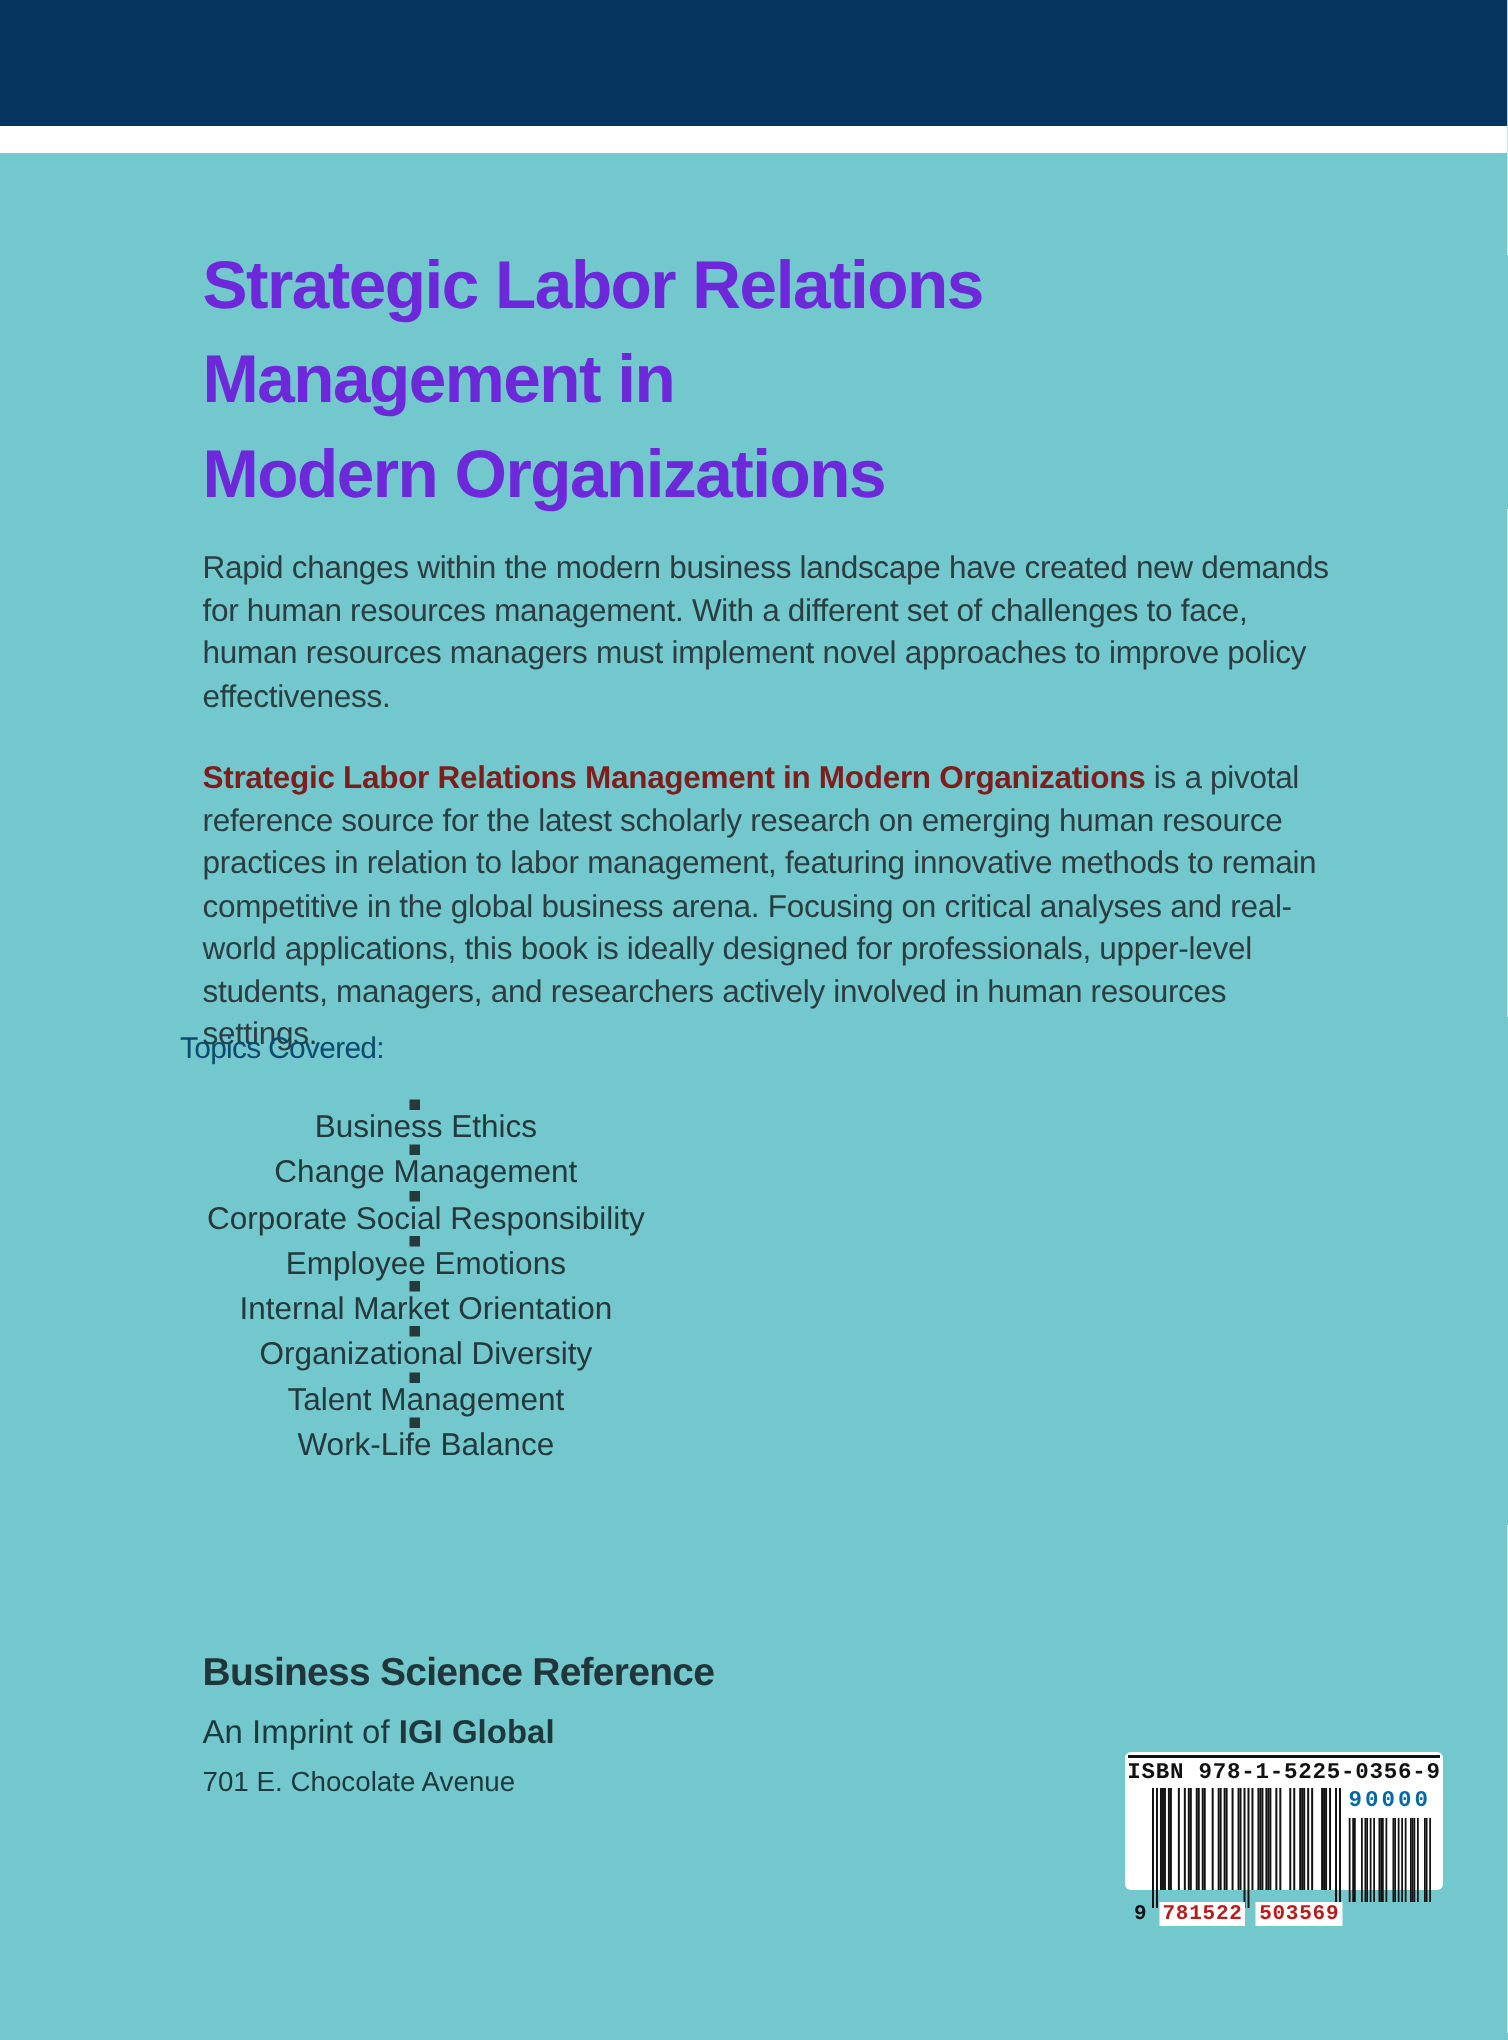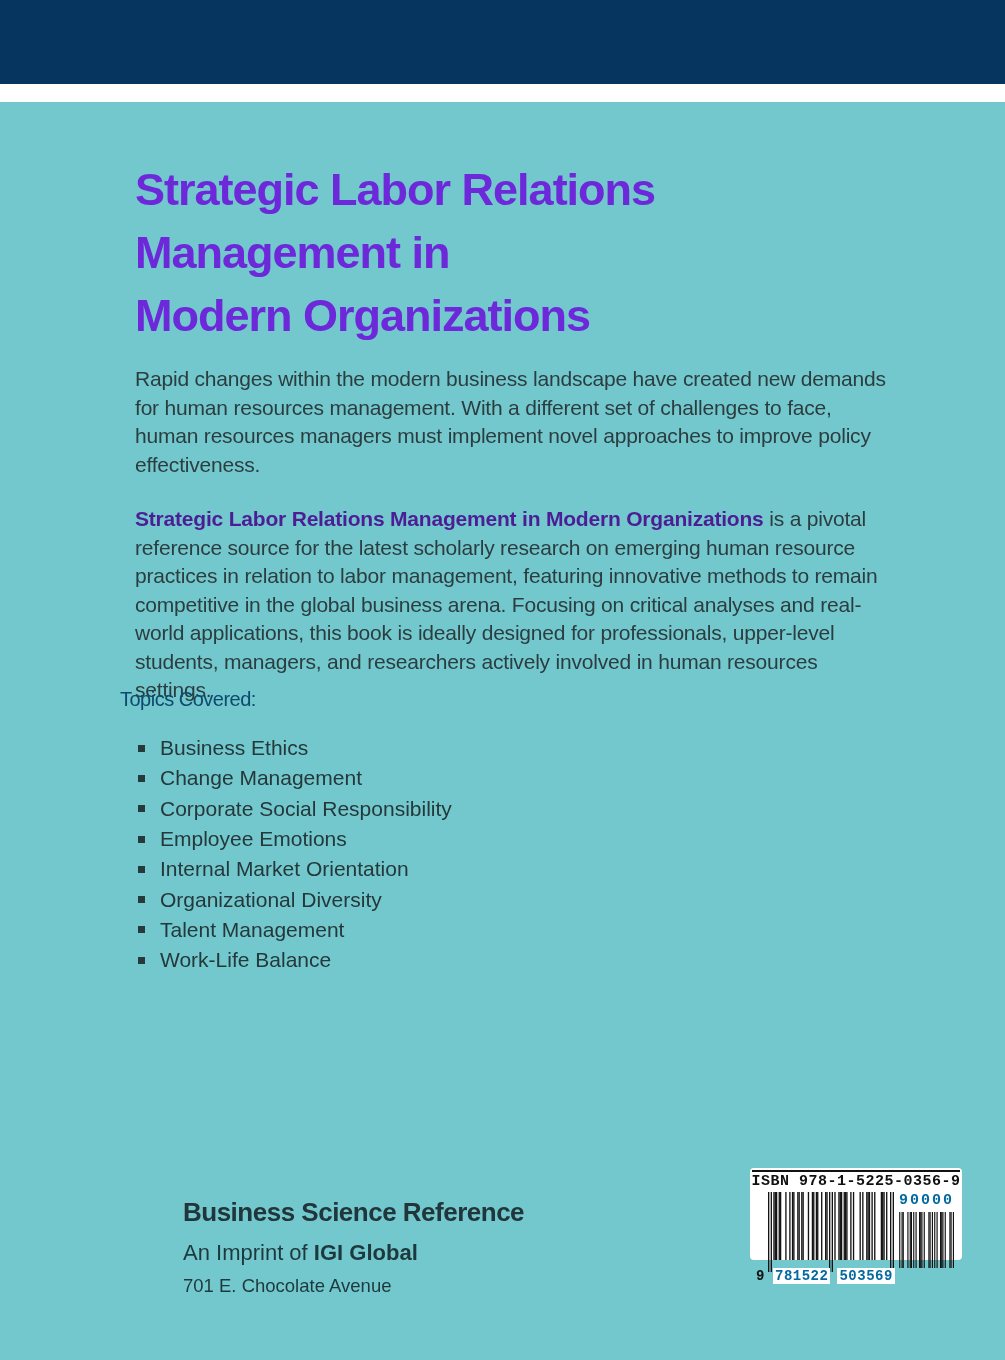--- a/index.html
+++ b/index.html
@@ -19,37 +19,37 @@
     font-size:45px;line-height:63px;font-weight:bold;
     letter-spacing:-1px;color:#6d28d9;
   }
   .para{
     position:absolute;left:135px;width:752px;
     font-size:21px;line-height:28.5px;letter-spacing:-0.2px;
     color:#2c3d40;
   }
   .para-intro{top:344px;}
   .para-desc{top:484px;}
-  .para b{color:#4c1d95;}
+  .para b{color:#7f1d1d;}
 
   .topics-heading{
     position:absolute;left:120px;top:688px;margin:0;
     font-size:20px;font-weight:400;letter-spacing:-0.5px;color:#0c4a6e;
   }
   .topics-list{
     position:absolute;left:138px;top:733px;margin:0;padding:0;list-style:none;
     font-size:21px;color:#25383b;
   }
-  .topics-list li{height:30.3px;display:flex;align-items:center;}
+  .topics-list li{height:30.3px;display:flex;align-items:center;flex-direction:column;}
   .sq-bullet{
     display:inline-block;width:7px;height:7px;background:#28393c;
     margin-right:15px;flex:0 0 auto;
   }
 
-  .publisher{position:absolute;left:135px;top:1197px;color:#1e393d;margin-left:48px;}
+  .publisher{position:absolute;left:135px;top:1099px;color:#1e393d;}
   .pub-name{font-size:26px;font-weight:bold;letter-spacing:-0.5px;margin:0 0 12px 0;color:#21363a;}
   .pub-imprint{font-size:22px;margin:0 0 8px 0;}
   .pub-line{font-size:18.5px;line-height:23px;margin:0;}
 
   .barcode-box{
     position:absolute;left:750px;top:1168px;width:212px;height:92px;
     background:#ffffff;border-radius:4px;
   }
   .bc-rule{position:absolute;top:2px;left:2px;right:2px;height:2px;background:#121212;}
   .bc-isbn{
@@ -58,21 +58,21 @@
     letter-spacing:0.5px;color:#111;white-space:nowrap;
   }
   .bc-main{position:absolute;left:8px;top:24px;width:138px;height:96px;}
   .bc-main svg{position:absolute;left:10px;top:0;width:126px;height:80px;display:block;}
   .bc-lead{
     position:absolute;left:-2px;bottom:4px;
     font-family:"Liberation Mono", monospace;font-size:14px;font-weight:700;color:#111;
   }
   .bc-nums{
     position:absolute;left:10px;bottom:4px;width:126px;display:flex;
-    font-family:"Liberation Mono", monospace;font-size:14px;font-weight:700;color:#0369a1;
+    font-family:"Liberation Mono", monospace;font-size:14px;font-weight:700;color:#b91c1c;
   }
   .bc-nums span{background:#ffffff;padding:0 2px;letter-spacing:0.5px;}
   .bc-nums .g1{margin-left:5px;}
   .bc-nums .g2{margin-left:7px;}
   .bc-sup{position:absolute;right:8px;top:24px;width:58px;text-align:center;}
   .bc-sup-num{
     font-family:"Liberation Mono", monospace;font-size:15px;font-weight:700;
     letter-spacing:2px;color:#0369a1;display:block;text-align:right;white-space:nowrap;
   }
   .bc-sup svg{width:56px;height:56px;display:block;margin:3px 0 0 2px;}

